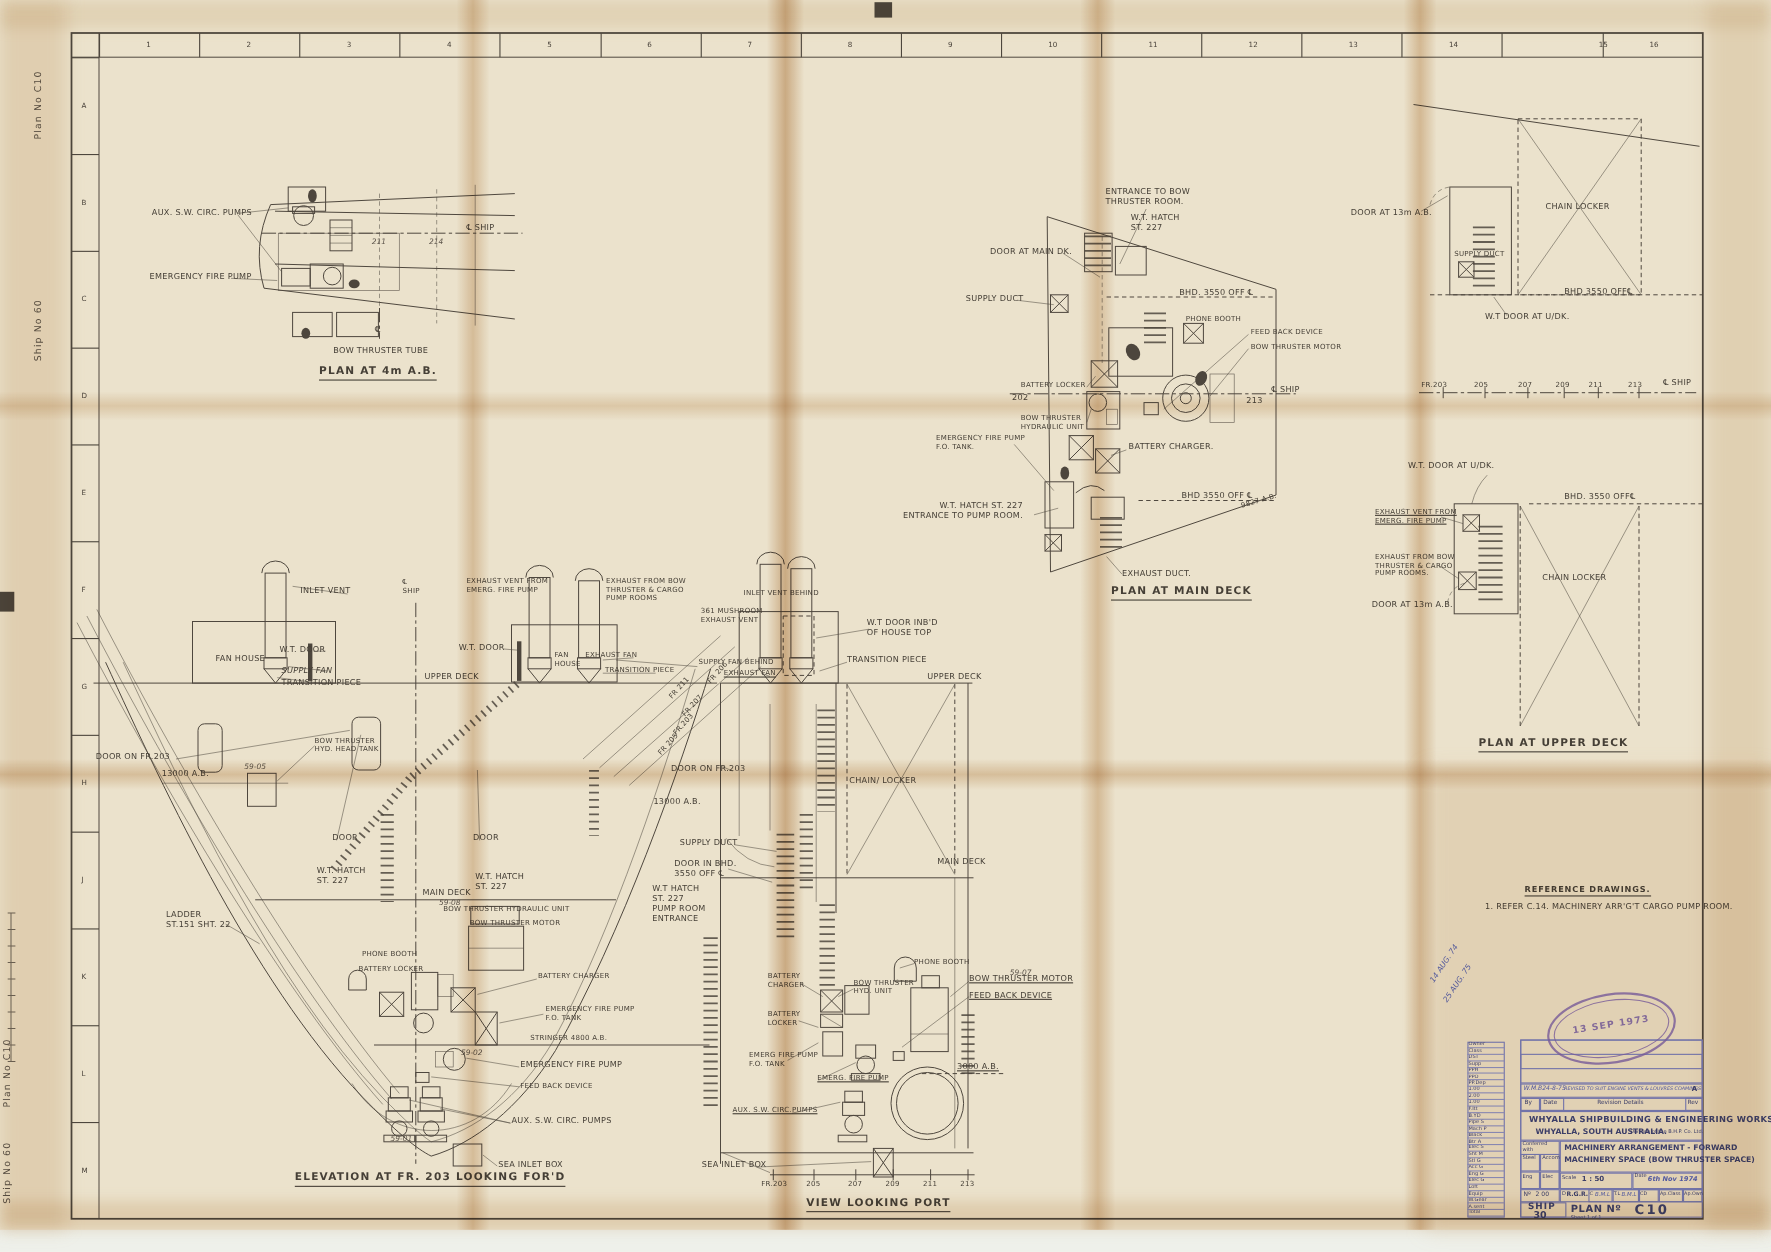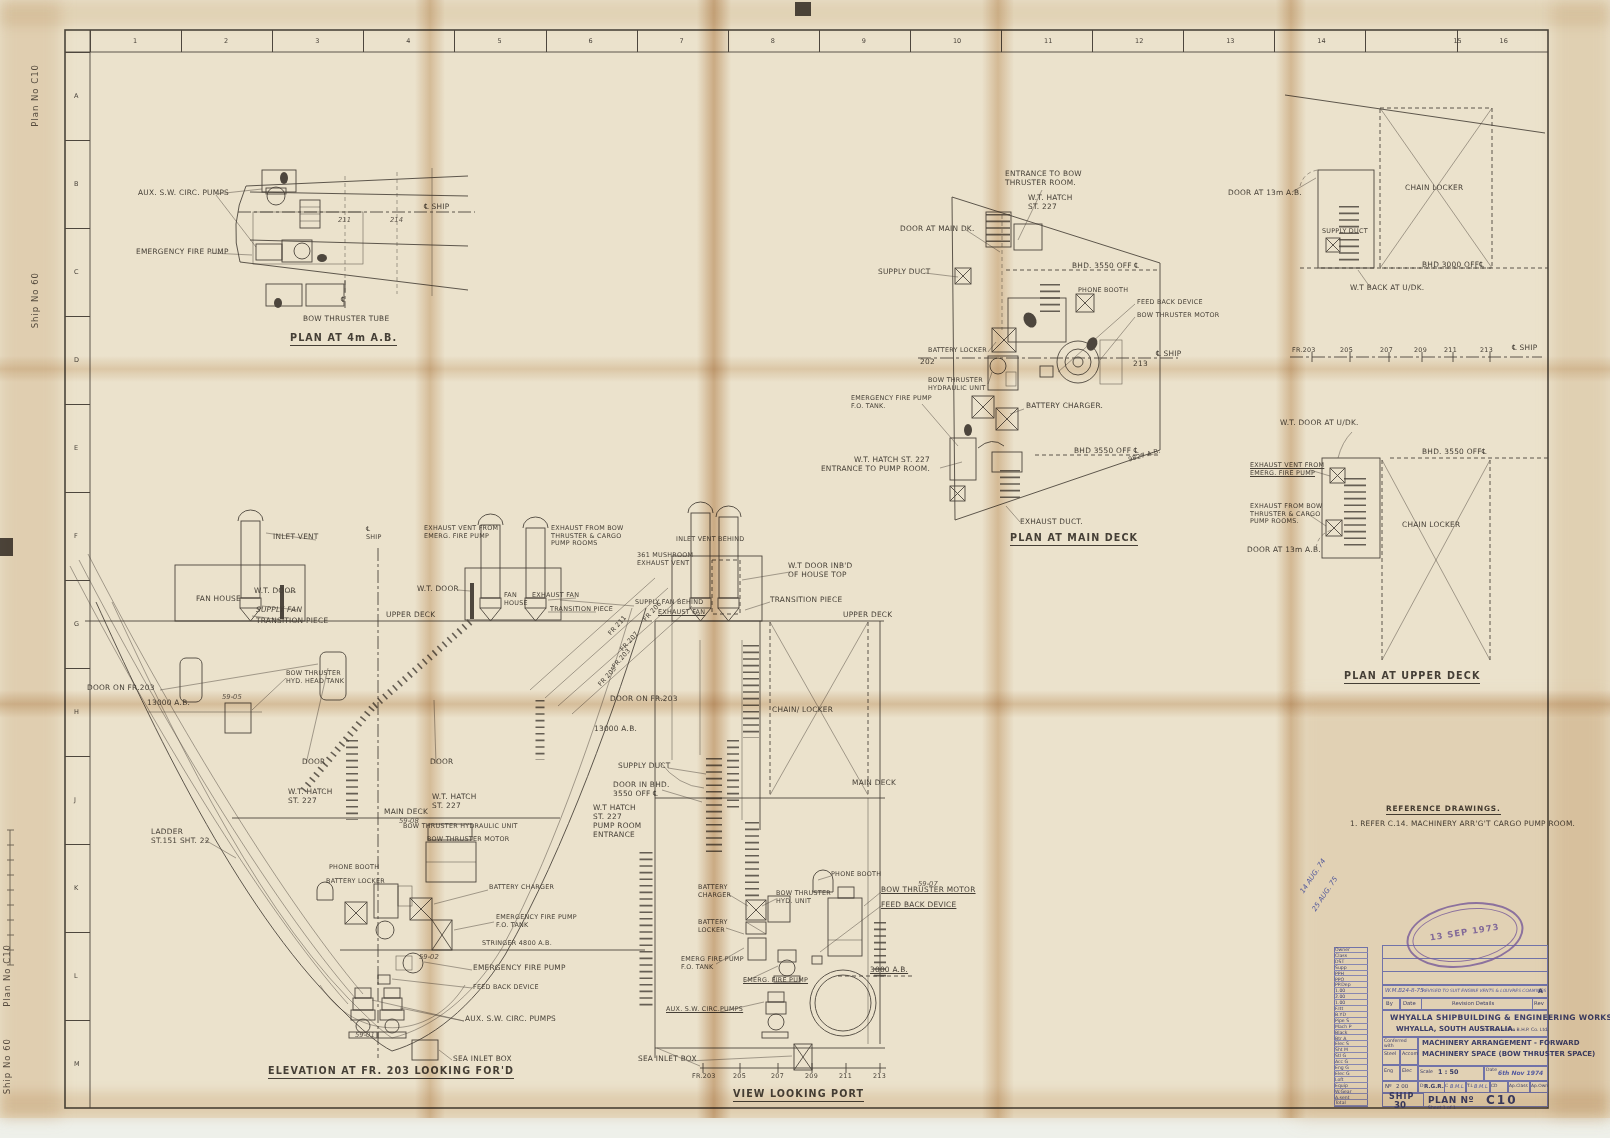--- a/index.html
+++ b/index.html
@@ -533,22 +533,22 @@
 F.O. TANK.</div>
       <div class="lb" style="left: 1074px; top: 447px;">BHD 3550 OFF ℄</div>
       <div class="lb s" style="left: 1128px; top: 452px; transform: rotate(-16deg);">9827 A.B.</div>
       <div class="lb r" style="left: 930px; top: 456px;">W.T. HATCH ST. 227
 ENTRANCE TO PUMP ROOM.</div>
       <div class="lb" style="left: 1020px; top: 518px;">EXHAUST DUCT.</div>
       <div class="lb t" style="left: 1010px; top: 532px;">PLAN AT MAIN DECK</div>
       <div class="lb" style="left: 1228px; top: 189px;">DOOR AT 13m A.B.</div>
       <div class="lb" style="left: 1405px; top: 184px;">CHAIN LOCKER</div>
       <div class="lb s" style="left: 1322px; top: 228px;">SUPPLY DUCT</div>
-      <div class="lb" style="left: 1422px; top: 261px;">BHD 3000 OFF℄</div>
-      <div class="lb" style="left: 1350px; top: 284px;">W.T BACK AT U/DK.</div>
+      <div class="lb" style="left: 1422px; top: 261px;">BHD 3550 OFF℄</div>
+      <div class="lb" style="left: 1350px; top: 284px;">W.T DOOR AT U/DK.</div>
       <div class="lb" style="left: 1280px; top: 419px;">W.T. DOOR AT U/DK.</div>
       <div class="lb" style="left: 1422px; top: 448px;">BHD. 3550 OFF℄</div>
       <div class="lb s u" style="left: 1250px; top: 462px;">EXHAUST VENT FROM
 EMERG. FIRE PUMP</div>
       <div class="lb s" style="left: 1250px; top: 503px;">EXHAUST FROM BOW
 THRUSTER &amp; CARGO
 PUMP ROOMS.</div>
       <div class="lb" style="left: 1247px; top: 546px;">DOOR AT 13m A.B.</div>
       <div class="lb" style="left: 1402px; top: 521px;">CHAIN LOCKER</div>
       <div class="lb t" style="left: 1344px; top: 670px;">PLAN AT UPPER DECK</div>

